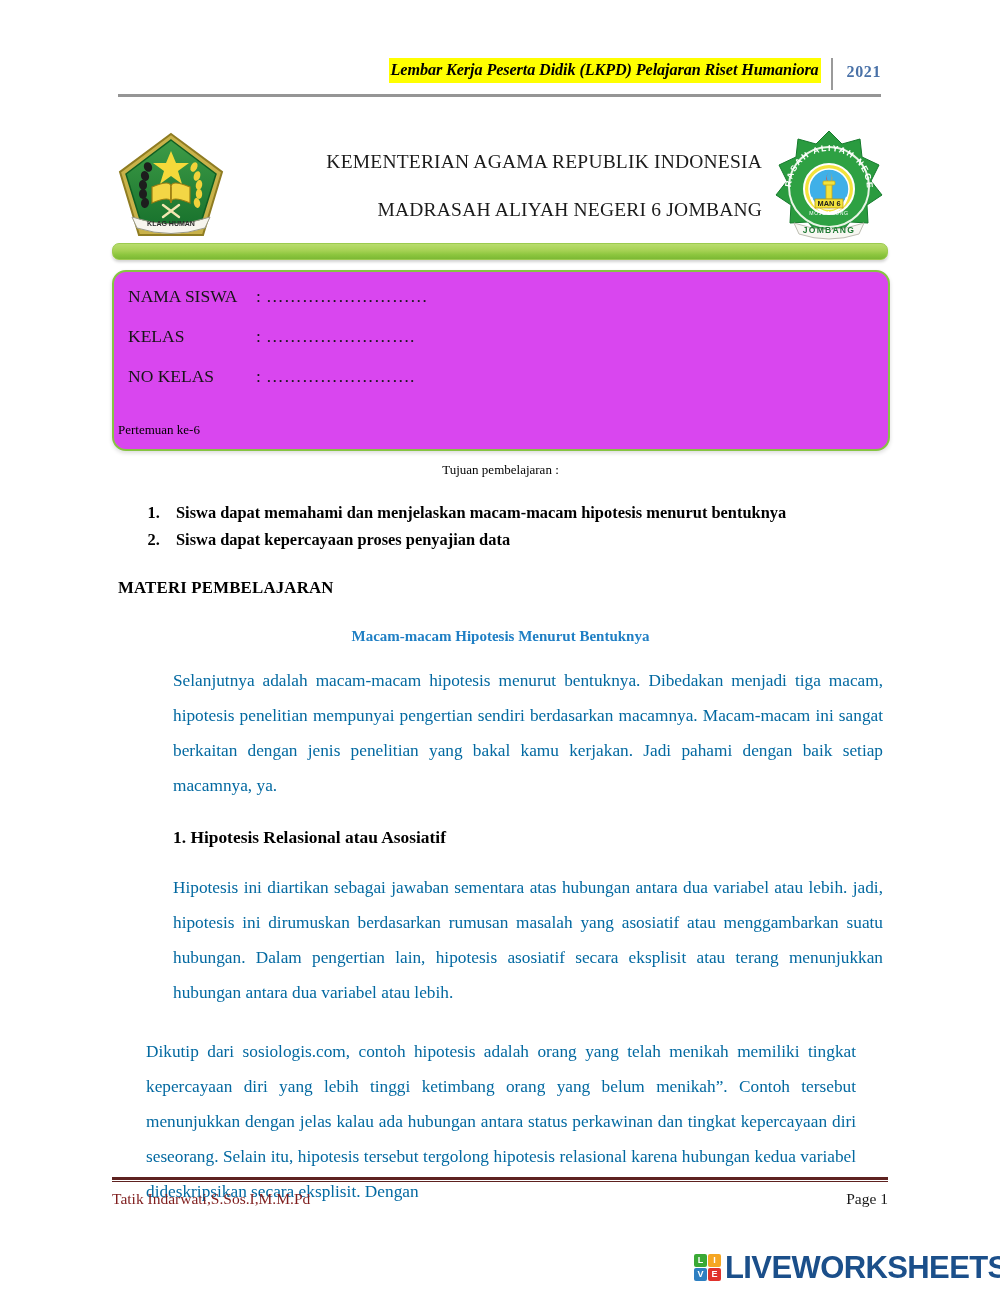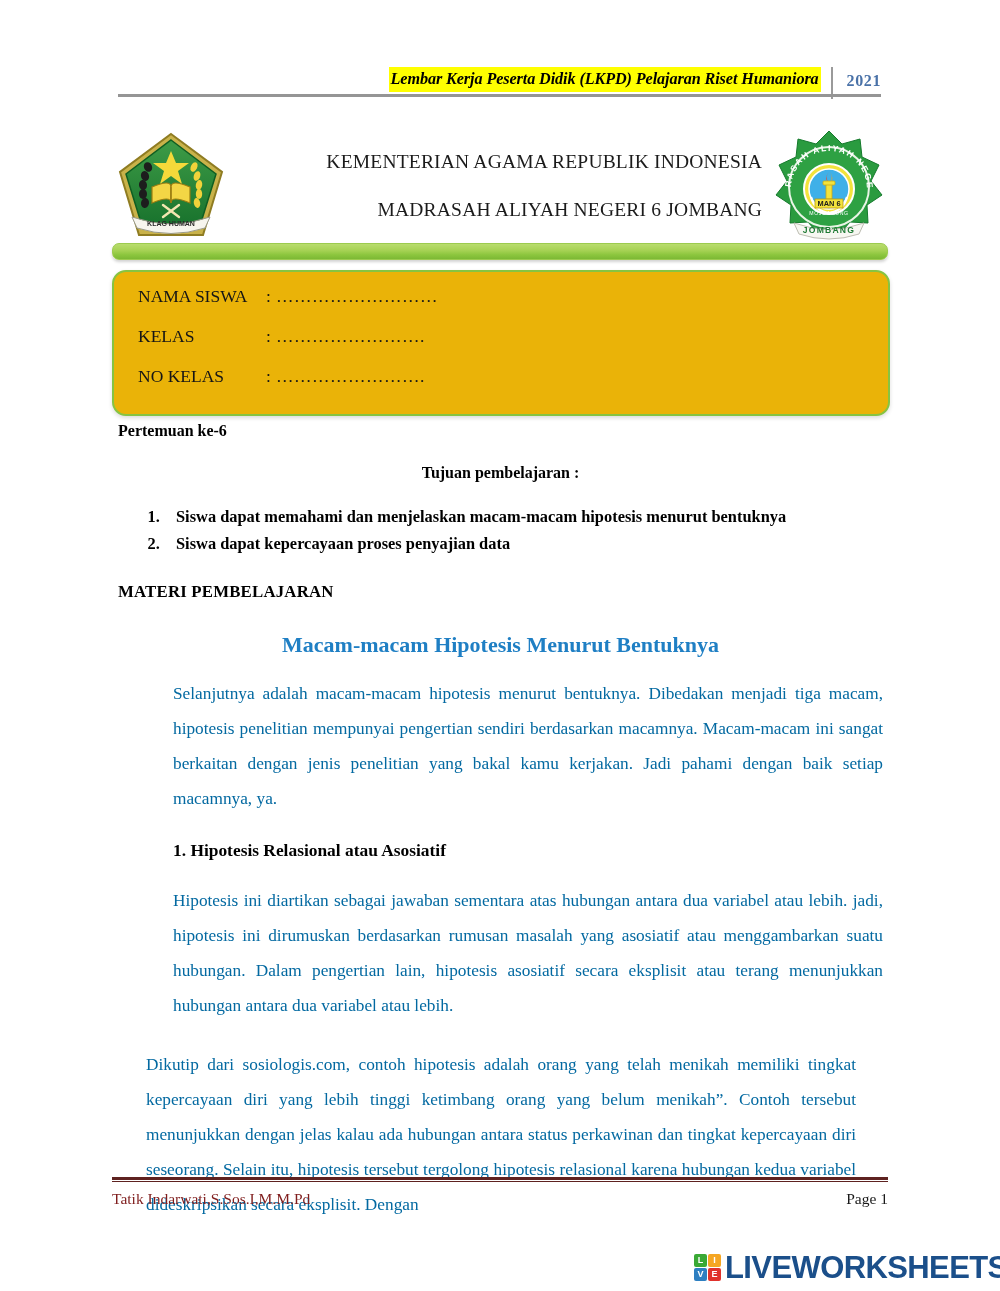--- a/index.html
+++ b/index.html
@@ -23,21 +23,20 @@
     left: 118px;
     top: 58px;
     width: 763px;
     height: 38px;
   }
   .doc-header-row {
     display: flex;
     align-items: flex-start;
     justify-content: flex-end;
     height: 30px;
-    margin-top: 9px;
   }
   .header-title {
     font-family: "Liberation Serif", serif;
     font-style: italic;
     font-weight: bold;
     font-size: 16.2px;
     color: #000000;
     background: #ffff00;
     letter-spacing: -0.1px;
     white-space: nowrap;
@@ -106,26 +105,26 @@
     border: 1px solid #9ccb4f;
     box-shadow: 0 2px 3px rgba(0,0,0,0.18);
   }
 
   
   .info-box {
     position: absolute;
     left: 112px;
     top: 270px;
     width: 778px;
-    height: 146px;
-    background: #eab308;
+    height: 181px;
+    background: #d946ef;
     border: 2px solid #86c442;
     border-radius: 14px;
     box-shadow: 0 2px 4px rgba(0,0,0,0.14);
-    padding: 14px 0 0 24px;
+    padding: 14px 0 0 14px;
   }
   .info-row {
     display: flex;
     align-items: baseline;
     height: 40px;
     font-family: "Liberation Serif", serif;
     font-size: 17.5px;
     color: #151515;
   }
   .info-label { width: 128px; flex: none; white-space: nowrap; }
@@ -134,22 +133,22 @@
 
   
   .body-area {
     position: absolute;
     left: 118px;
     top: 422px;
     width: 765px;
   }
   .lead-bold {
     font-family: "Liberation Serif", serif;
-    font-weight: bold;
-    font-size: 16px;
+    font-weight: normal;
+    font-size: 13px;
     color: #000;
     margin-bottom: 24px;
   }
   .lead-bold.tight { margin-bottom: 22px; text-align: center; }
 
   ol.objectives {
     list-style: decimal;
     margin: 0 0 26px 46px;
     padding: 0;
   }
@@ -166,21 +165,21 @@
     font-family: "Liberation Serif", serif;
     font-weight: bold;
     font-size: 16.8px;
     letter-spacing: 0.2px;
     color: #000;
     margin-bottom: 30px;
   }
   .blue-heading {
     font-family: "Liberation Serif", serif;
     font-weight: bold;
-    font-size: 22px;
+    font-size: 15px;
     color: #1f7fc4;
     text-align: center;
     margin: 0 0 18px 0;
   }
   .para {
     font-family: "Liberation Serif", serif;
     font-size: 17.3px;
     color: #0369a1;
     line-height: 35px;
     text-align: justify;

